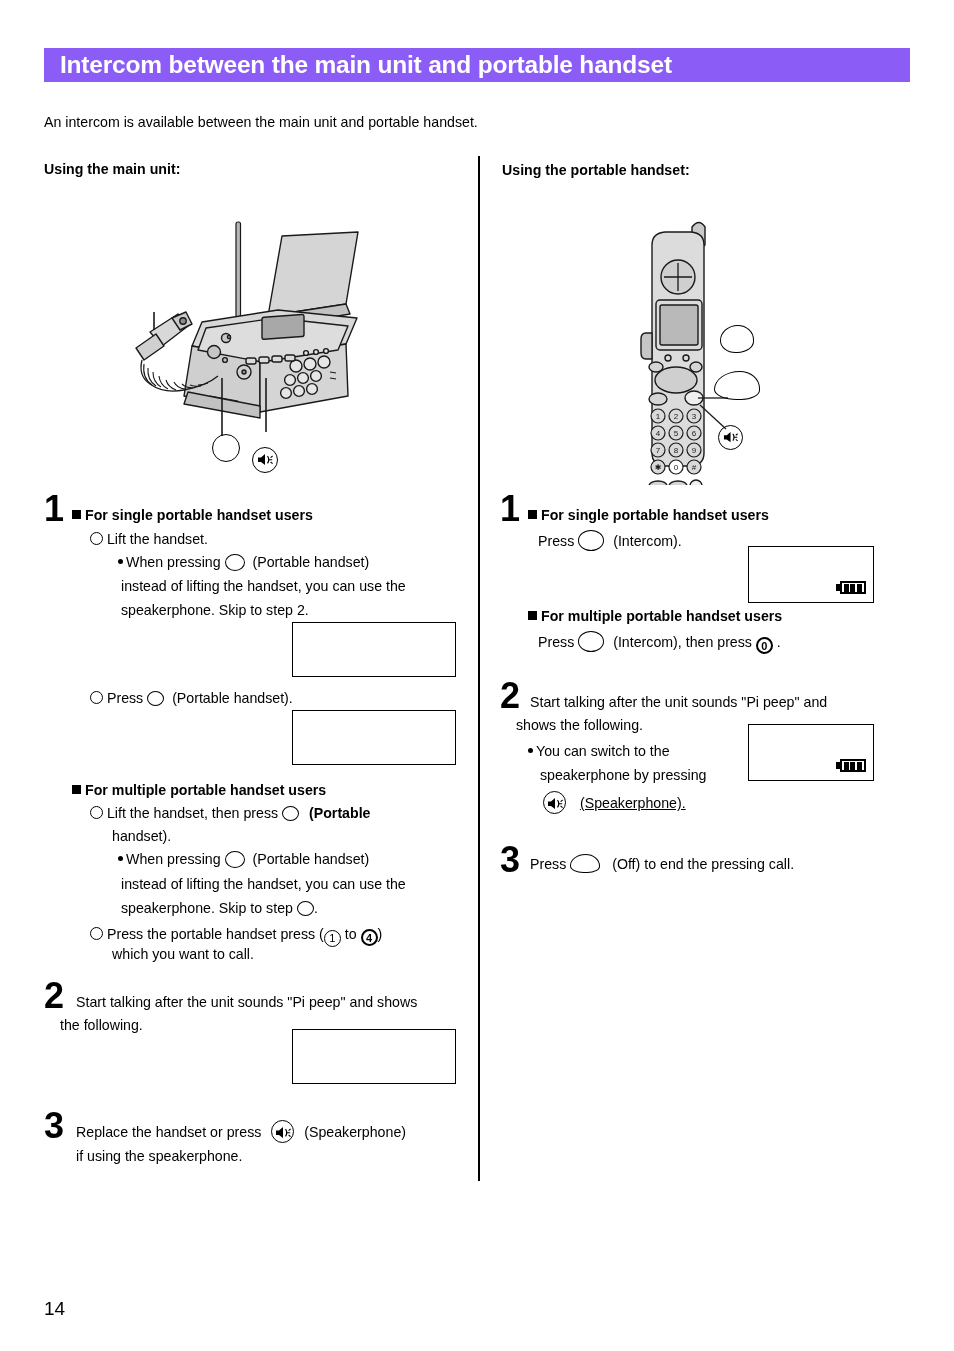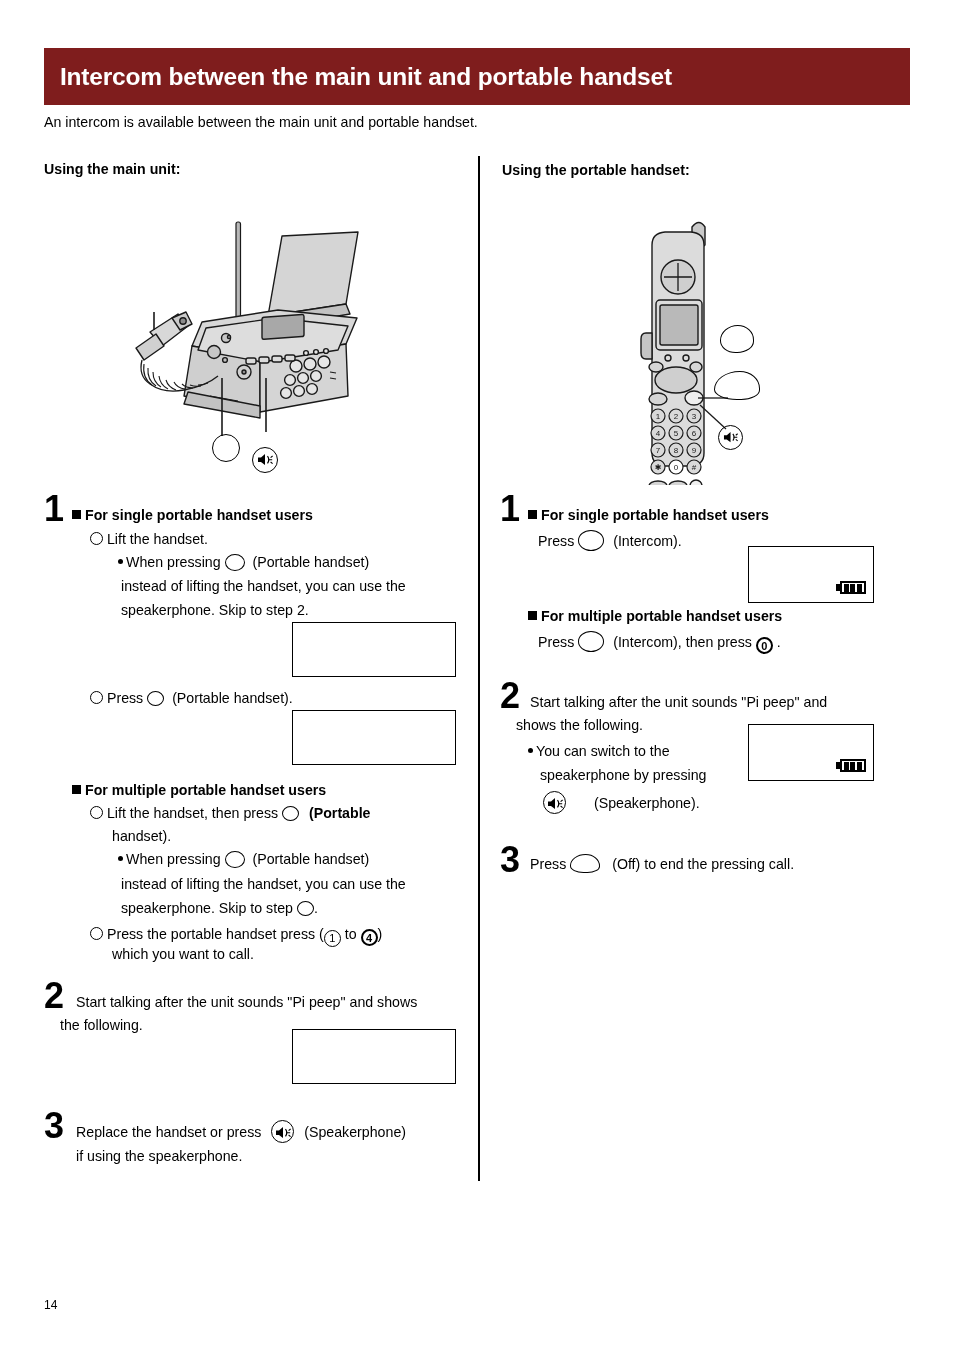--- a/index.html
+++ b/index.html
@@ -15,22 +15,22 @@
     color: #000000;
     overflow: hidden;
   }
 
   
   .title-bar {
     position: absolute;
     left: 44px;
     top: 48px;
     width: 866px;
-    height: 57px;
-    background: #7f1d1d;
+    height: 34px;
+    background: #8b5cf6;
     display: flex;
     align-items: center;
   }
   .title-bar .title-text {
     color: #ffffff;
     font-size: 24.5px;
     font-weight: bold;
     letter-spacing: -0.2px;
     padding-left: 16px;
     white-space: nowrap;
@@ -182,21 +182,21 @@
   .batt .body i { width: 5px; height: 8px; background: #000; display:block; }
 
   
   .illus { position: absolute; }
 
   
   .pagenum {
     position: absolute;
     left: 44px;
     top: 1298px;
-    font-size: 12px;
+    font-size: 19px;
   }
 </style>
 </head>
 <body>
 
 <div class="title-bar">
   <span class="title-text">Intercom between the main unit and portable handset</span>
 </div>
 
 <div class="intro t">An intercom is available between the main unit and portable handset.</div>
@@ -487,21 +487,21 @@
 </div>
 <div class="blk t" style="left:540px; top:763px;">speakerphone by pressing</div>
 <div class="blk t" style="left:543px; top:791px;">
   <span class="spk">
     <svg width="17" height="16" viewBox="0 0 17 16">
       <path d="M1 5.5 h3 L8 2 v11 L4 10 H1 Z" fill="#000"></path>
       <path d="M10.5 4.2 q2.6 3.6 0 7.2" stroke="#000" stroke-width="1.2" fill="none"></path>
       <path d="M11.2 7.8 h4 M13.6 5.6 l2 -1.6 M13.6 10 l2 1.6" stroke="#000" stroke-width="1.1" fill="none"></path>
     </svg>
   </span>
-  <span style="margin-left:24px;">(Speakerphone).</span>
+  <span style="margin-left:10px;text-decoration:underline;">(Speakerphone).</span>
 </div>
 
 <div class="lcd" style="left:748px; top:724px; width:126px; height:57px;">
   <div class="batt">
     <span class="tip"></span>
     <span class="body">
         <i></i>
         <i></i>
         <i></i>
       </span>

